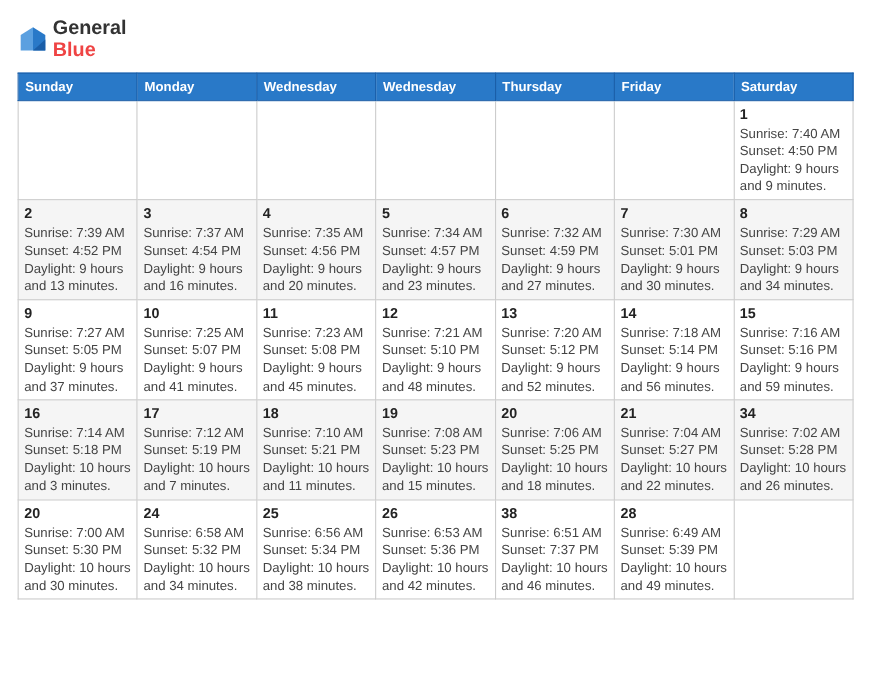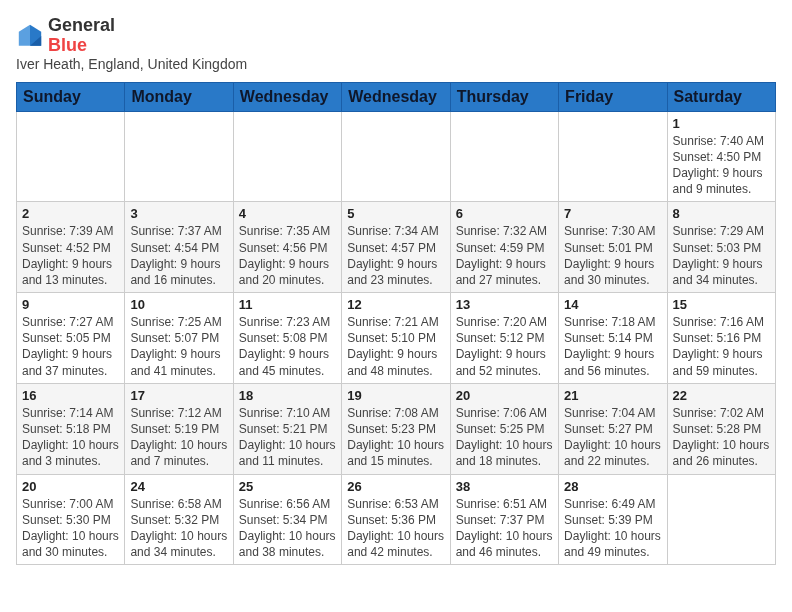--- a/index.html
+++ b/index.html
@@ -45,24 +45,24 @@
       font-size: 14px;
       color: #444;
     }
     .calendar {
       width: 100%;
       border-collapse: collapse;
       font-size: 11px;
     }
     .calendar th {
       background: #2979c8;
-      color: #0f172a;
+      color: #ffffff;
       text-align: left;
       padding: 5px 6px;
-      font-size: 16px;
+      font-size: 12px;
       font-weight: bold;
       border: 1px solid #1a5ea8;
     }
     .calendar td {
       border: 1px solid #ccc;
       vertical-align: top;
       padding: 4px 5px;
       width: 14.28%;
       height: 80px;
       color: #333;
@@ -101,21 +101,20 @@
       <polygon points="20,4 36,14 36,34 20,34" fill="#2979c8"></polygon>
       <polygon points="20,4 4,14 4,34 20,34" fill="#5ba0e0"></polygon>
       <polygon points="20,34 36,34 36,20" fill="#1a5ea8"></polygon>
     </svg>
     <div class="logo-text">
       <span class="general">General</span><br>
       <span class="blue">Blue</span>
     </div>
   </div>
   <div class="title-area">
-    <div class="location">Iver Heath, England, United Kingdom</div>
   </div>
 </div>
 
 <table class="calendar">
   <thead>
     <tr id="weekday-header">
     <th>Sunday</th>
         <th>Monday</th>
         <th>Wednesday</th>
         <th>Wednesday</th>
@@ -258,21 +257,21 @@
 Sunset: 5:25 PM
 Daylight: 10 hours and 18 minutes.</div>
         </td>
         <td>
           <span class="day-num">21</span>
           <div class="day-info">Sunrise: 7:04 AM
 Sunset: 5:27 PM
 Daylight: 10 hours and 22 minutes.</div>
         </td>
         <td>
-          <span class="day-num">22</span>
+          <span class="day-num">34</span>
           <div class="day-info">Sunrise: 7:02 AM
 Sunset: 5:28 PM
 Daylight: 10 hours and 26 minutes.</div>
         </td>
       </tr>
       <tr>
         <td>
           <span class="day-num">20</span>
           <div class="day-info">Sunrise: 7:00 AM
 Sunset: 5:30 PM

